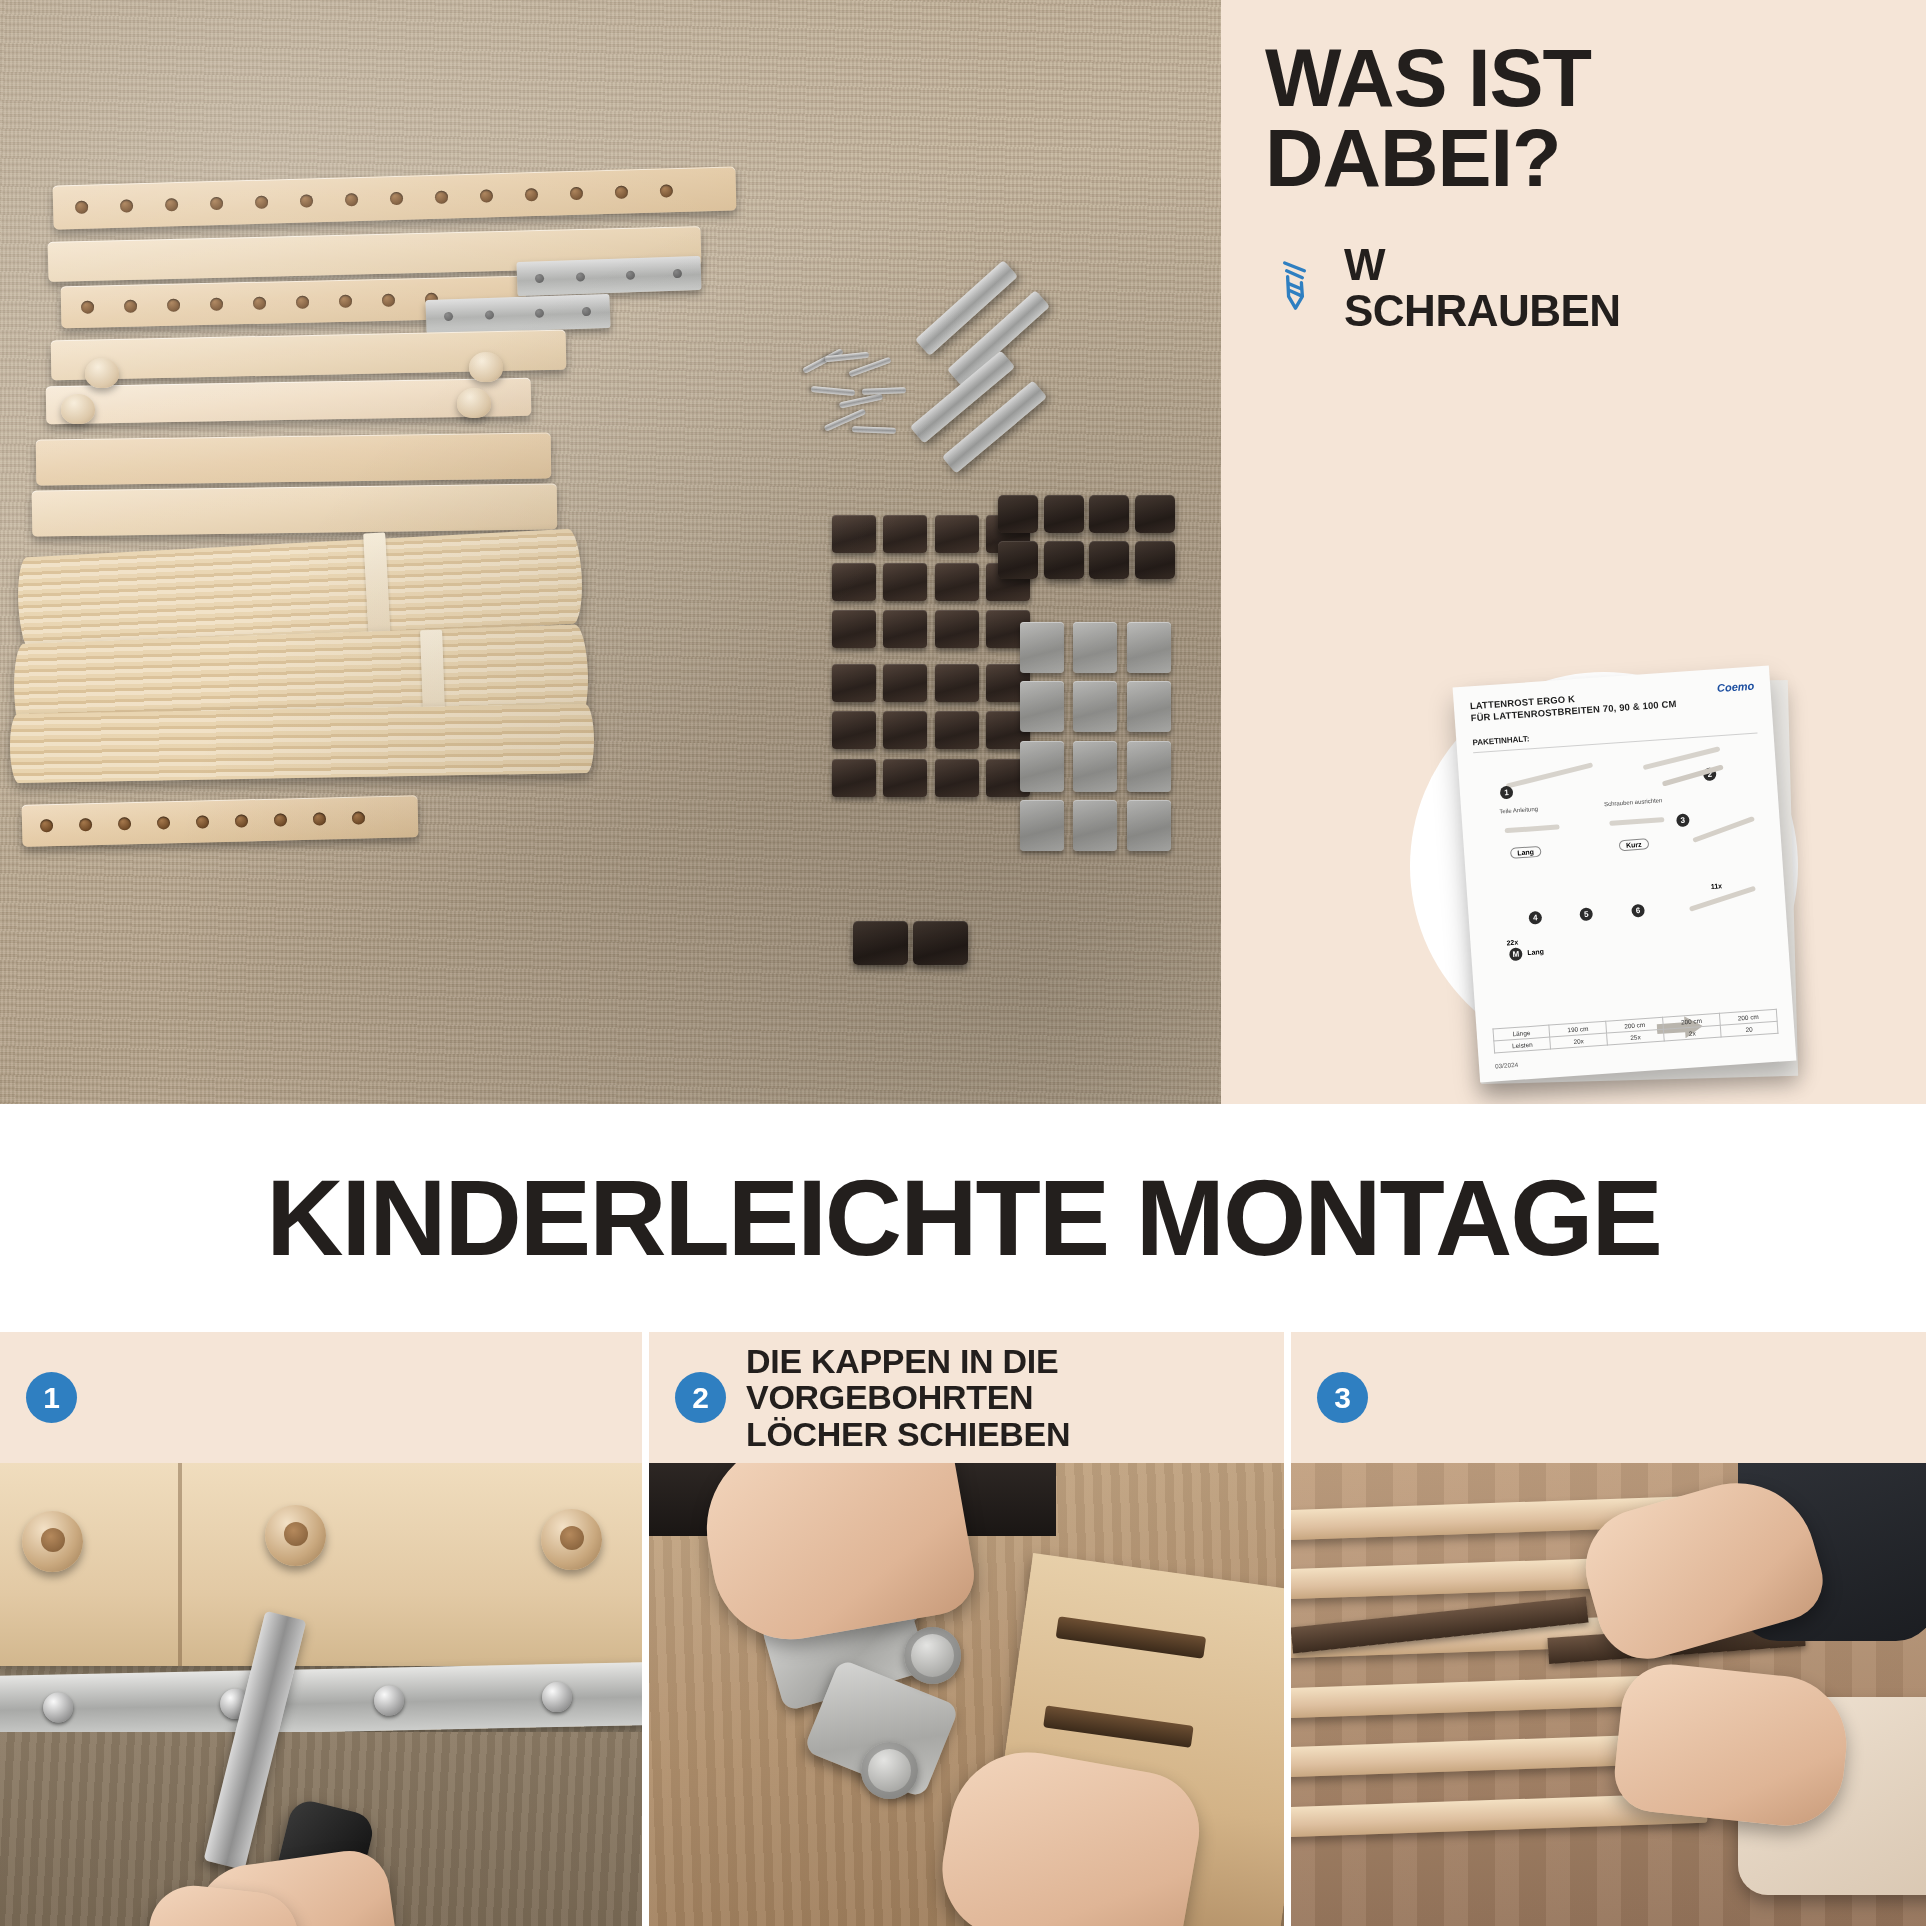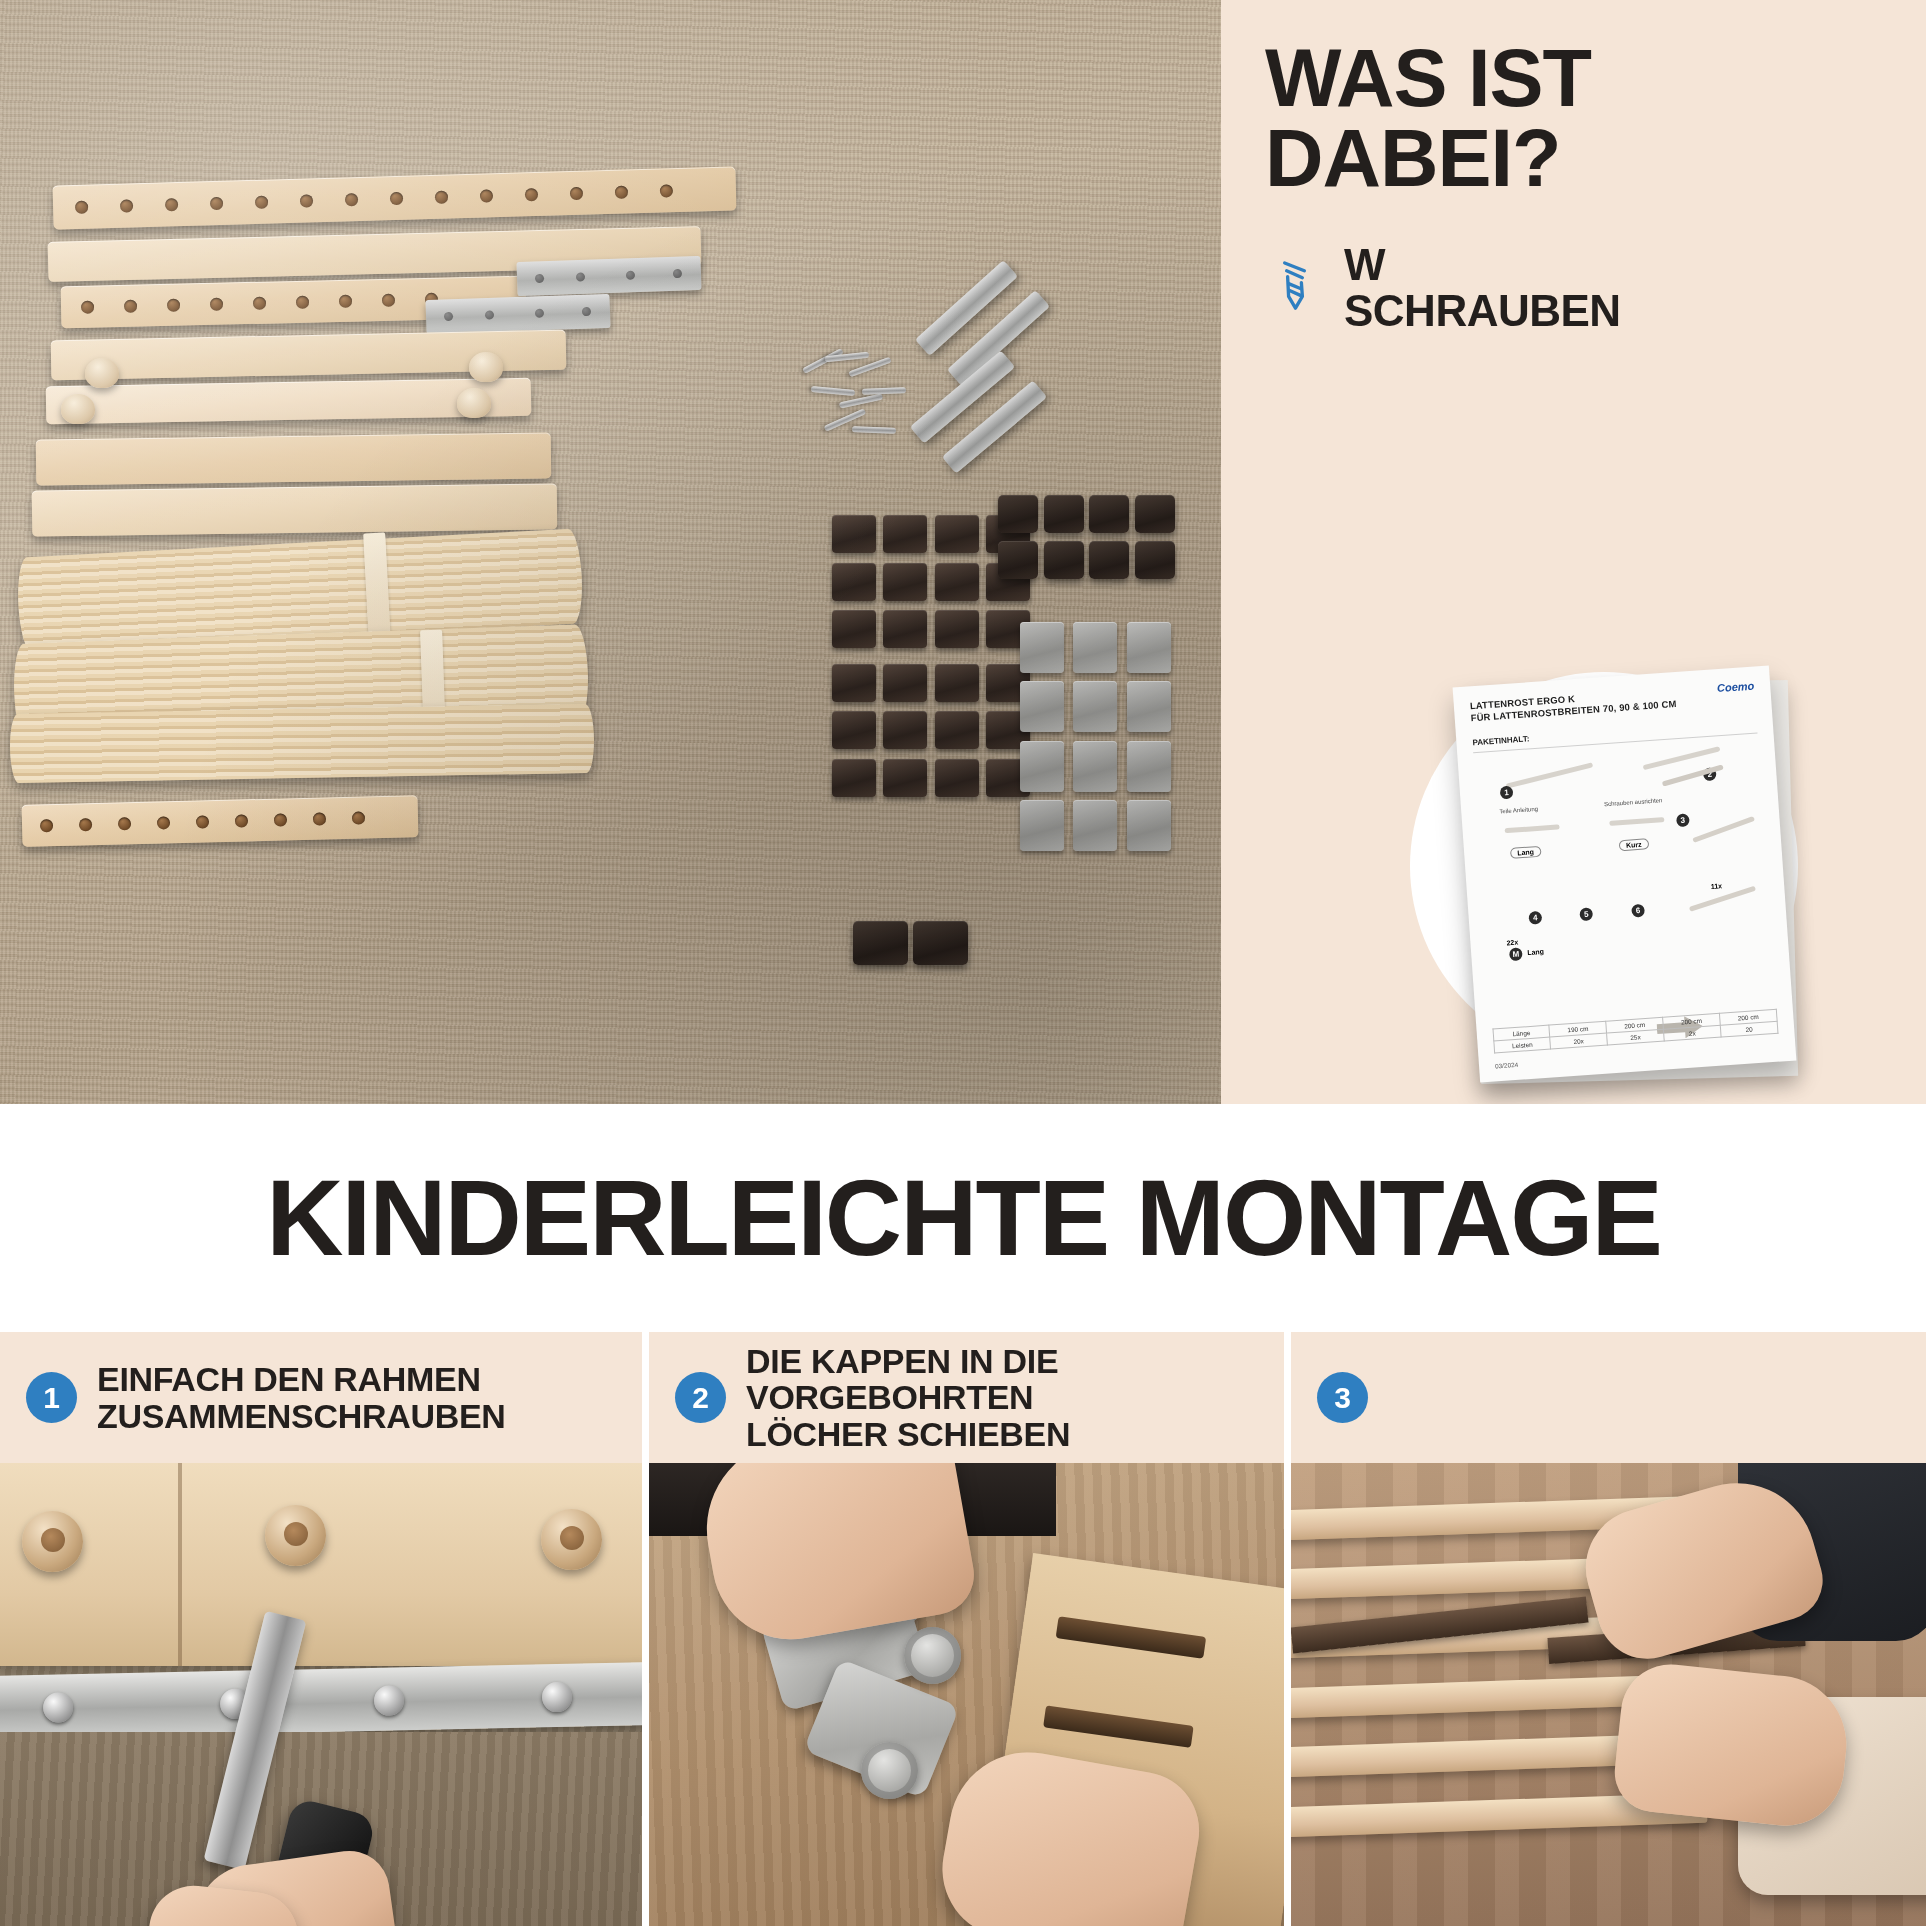--- a/index.html
+++ b/index.html
@@ -616,23 +616,20 @@
 
   <div class="mid">
     <h2>KINDERLEICHTE MONTAGE</h2>
   </div>
 
   <div class="steps">
 
     <div class="step">
       <div class="step-head">
         <span class="step-num">1</span>
-        <span class="step-text">
-          EINFACH DEN RAHMEN<br>ZUSAMMENSCHRAUBEN
-        </span>
       </div>
       <div class="step-photo">
         <div class="p1">
           <div class="board"></div>
           <div class="seam" style="left:178px; height:203px;"></div>
           <div class="peg" style="left:22px; top:48px;"></div>
           <div class="peg" style="left:265px; top:42px;"></div>
           <div class="peg" style="left:541px; top:46px;"></div>
           <div class="rail">
             <span class="bolt" style="left:51px;"></span>

